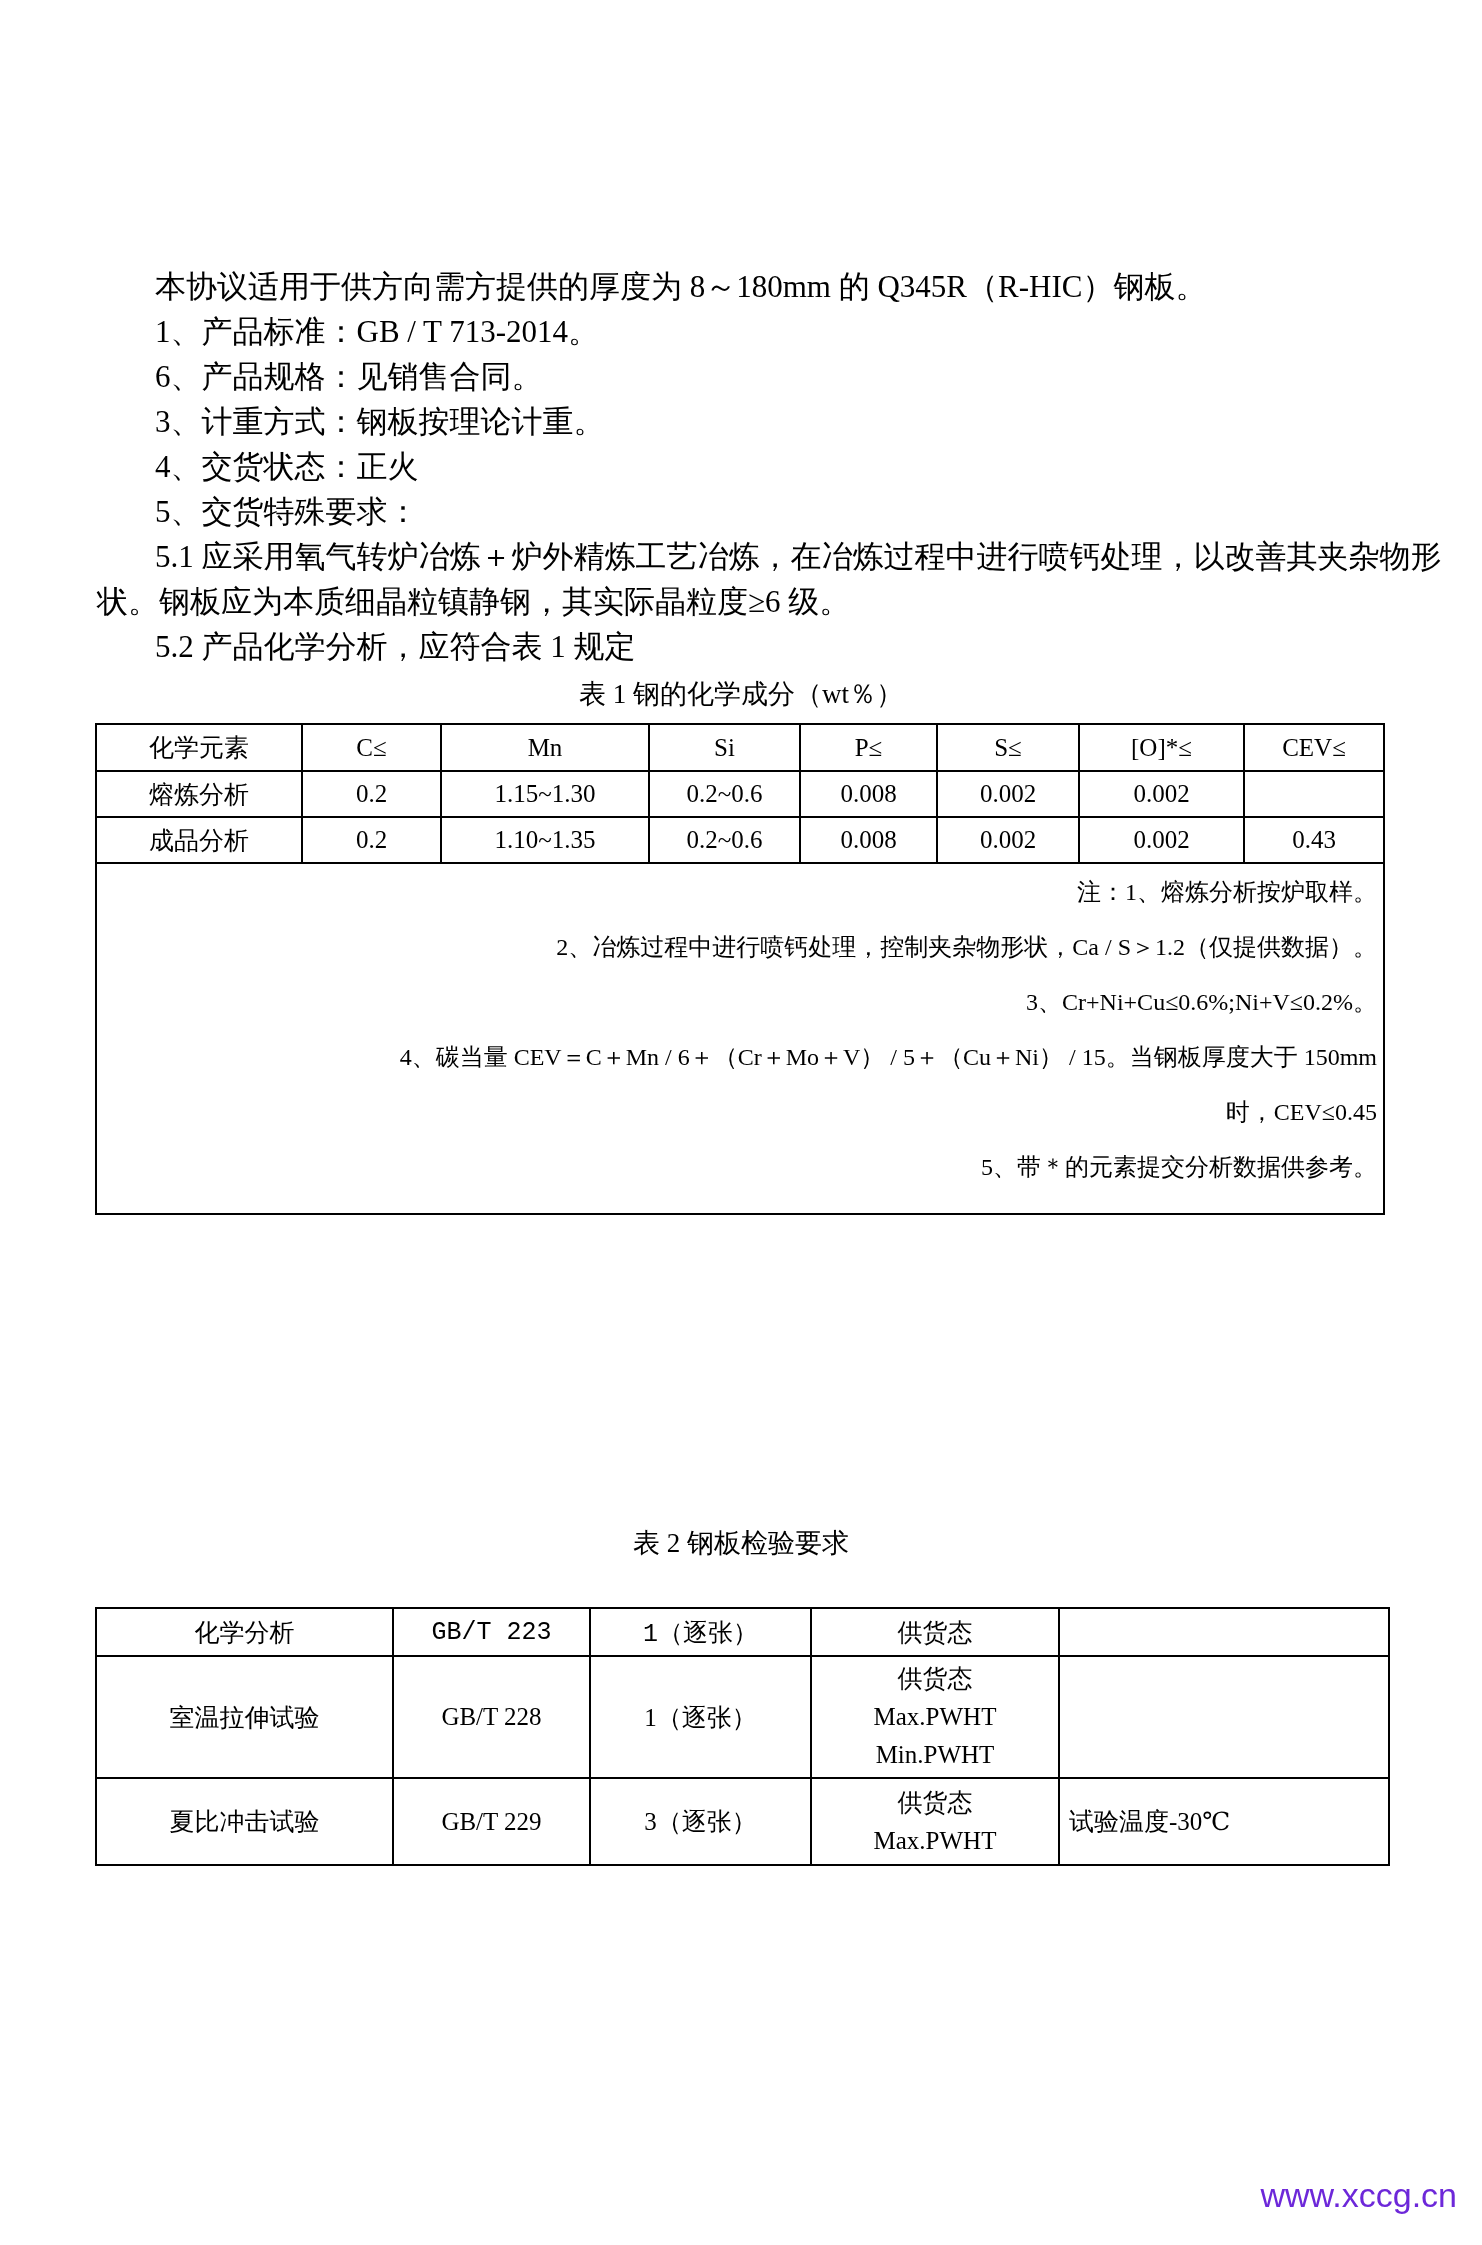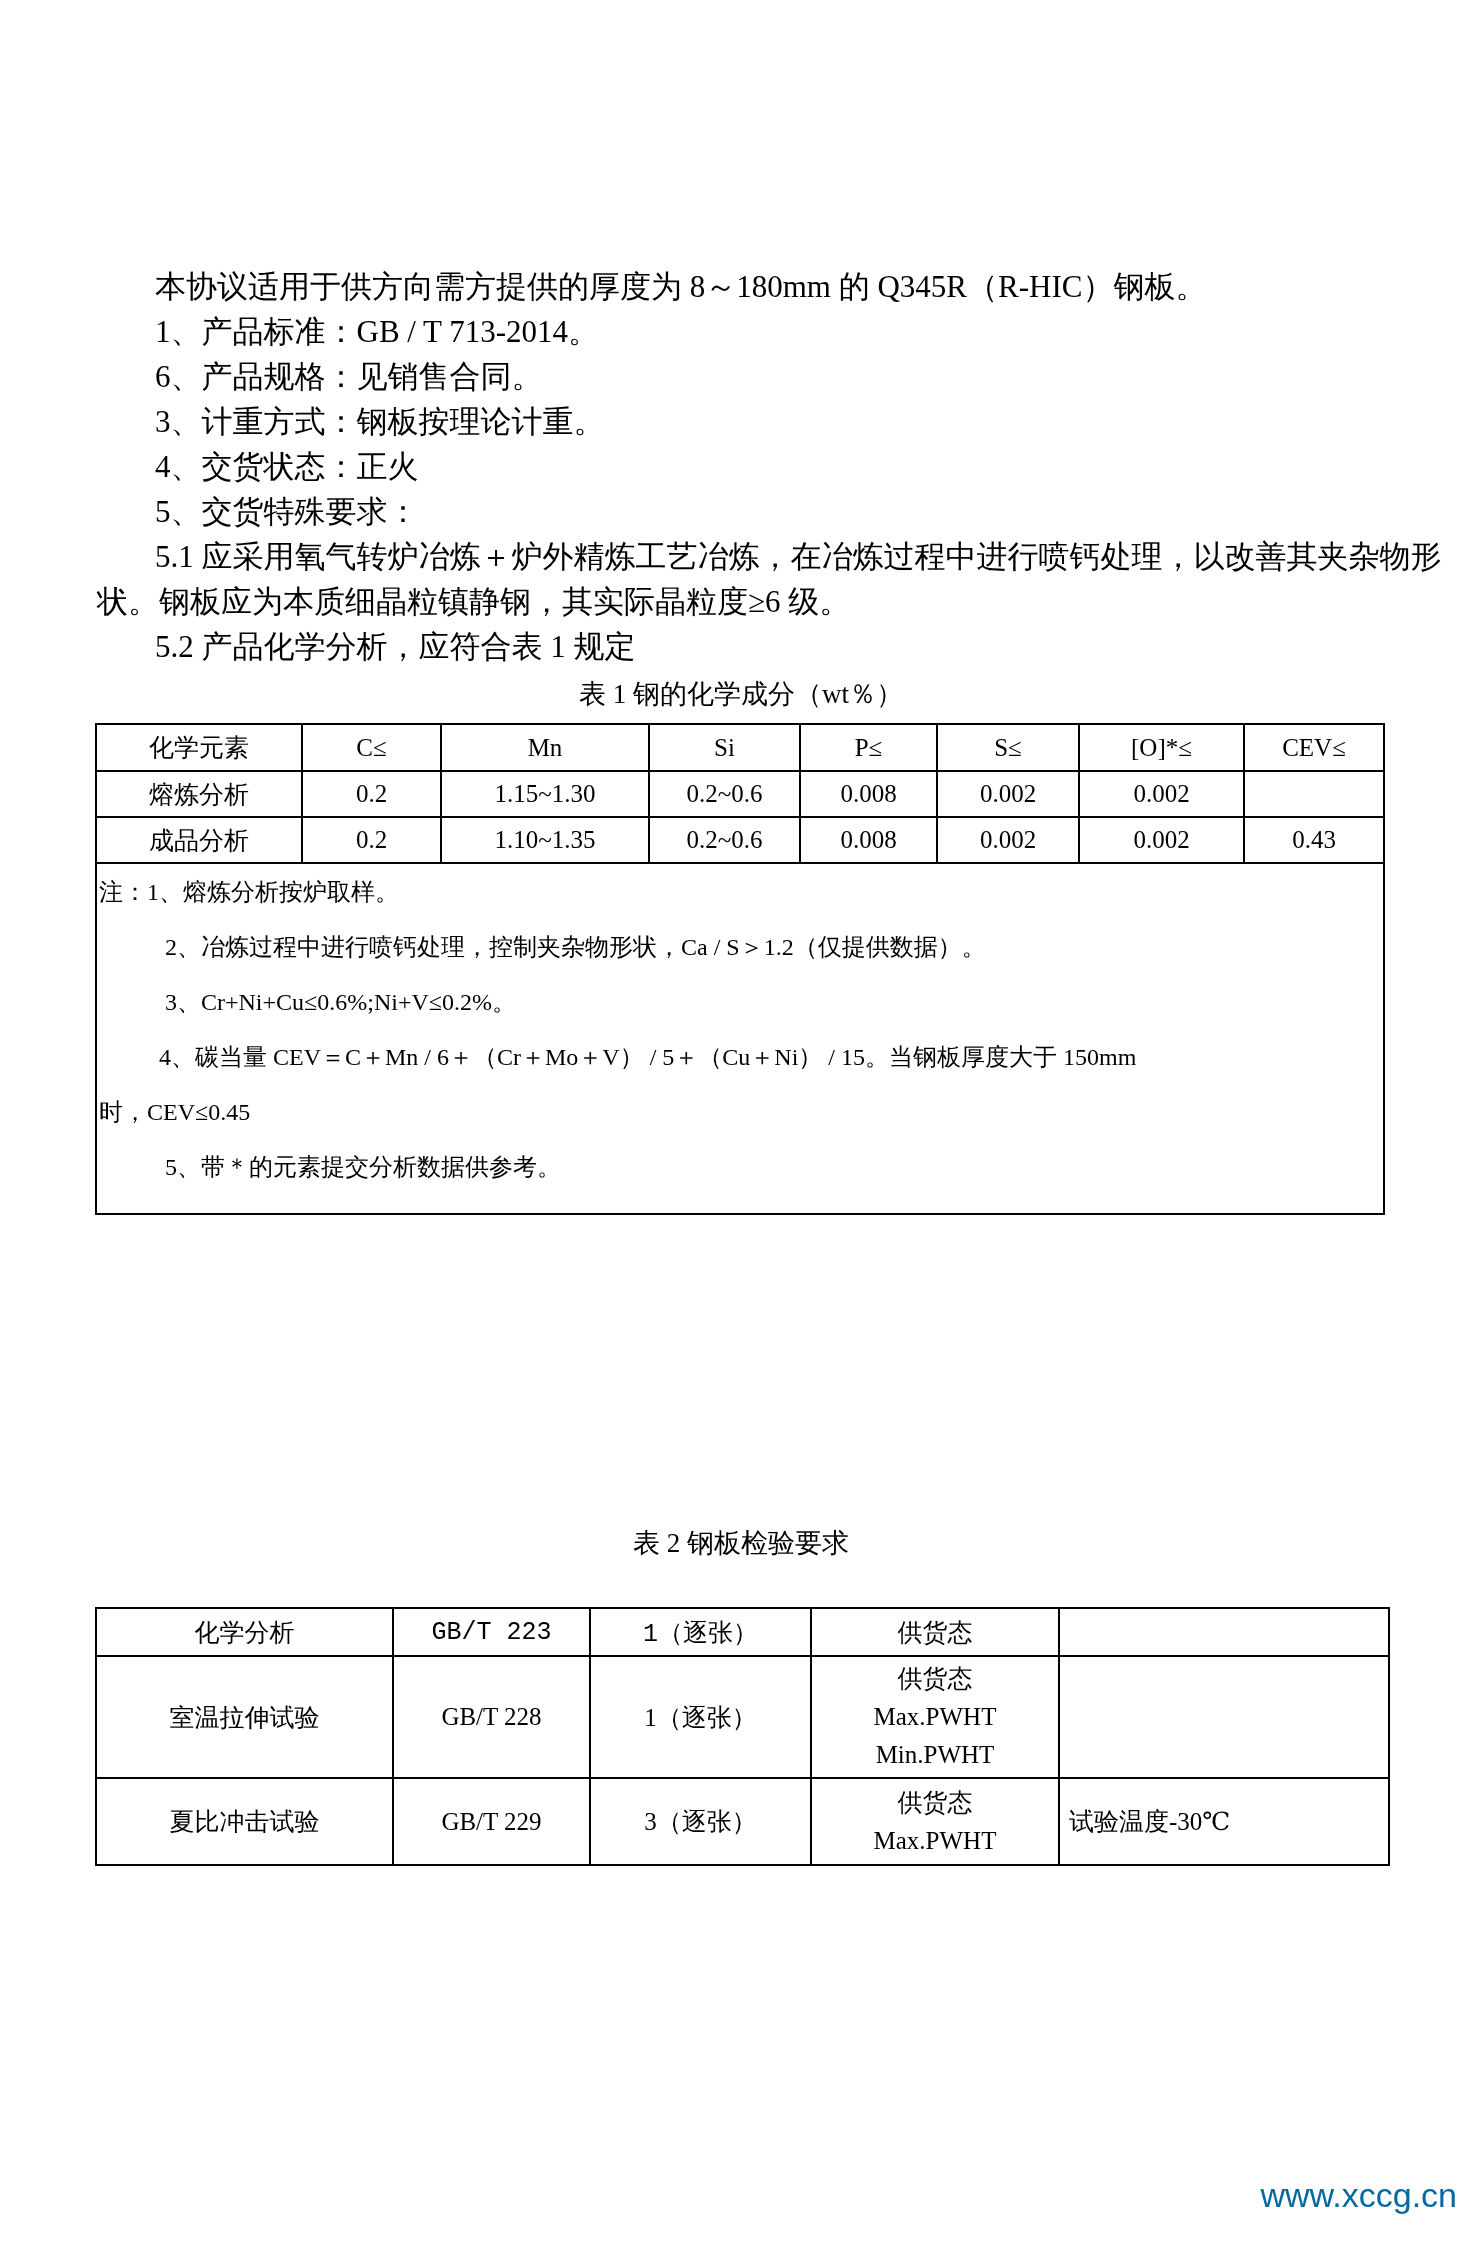--- a/index.html
+++ b/index.html
@@ -22,40 +22,40 @@
     position:absolute;left:0;width:100%;text-align:center;font-size:27px;
   }
   .cap1{top:676px;}
   .cap2{top:1477px;margin-top:48px;}
   table{border-collapse:collapse;table-layout:fixed;position:absolute;}
   td,th{border:2px solid #000;font-weight:normal;text-align:center;vertical-align:middle;
         font-size:25px;padding:0;overflow:hidden;}
   .t1{left:95px;top:723px;width:1288px;}
   .t1 .hrow td{height:45px;}
   .t1 .drow td{height:44px;}
-  .t1 .notes-cell{height:335px;text-align:left;vertical-align:top;font-size:24px;padding:14px 6px 0 2px;margin-top:20px;}
+  .t1 .notes-cell{height:335px;text-align:right;vertical-align:top;font-size:24px;padding:14px 6px 0 2px;margin-top:20px;}
   .note-line{line-height:28px;margin-bottom:27px;white-space:nowrap;}
   .pad-a{padding-left:66px;}
   .pad-b{padding-left:60px;}
   .sec-block{
     position:absolute;left:119px;top:1196px;width:1320px;
     font-size:28px;line-height:45px;white-space:nowrap;
   }
   .ind2{padding-left:46px;}
   .t2{left:95px;top:1607px;width:1293px;}
   .t2 .hrow td{height:82px;}
   .t2 .r1 td{height:46px;font-family:Liberation Mono, monospace;}
   .t2 .r2 td{height:120px;}
   .t2 .r3 td{height:85px;}
   .cell-left{text-align:left;padding-left:9px;}
   .ml{line-height:38px;}
   .footer-mark{
     position:absolute;top:2176px;right:25px;
     font-family:"Liberation Sans","DejaVu Sans",sans-serif;
-    font-size:34px;color:#0369a1;
+    font-size:34px;color:#6d28d9;
   }
 </style>
 </head>
 <body>
 
 <div class="page">
 
 
   <div class="body-block">
     <div class="ind">本协议适用于供方向需方提供的厚度为 8～180mm 的 Q345R（R-HIC）钢板。</div>

